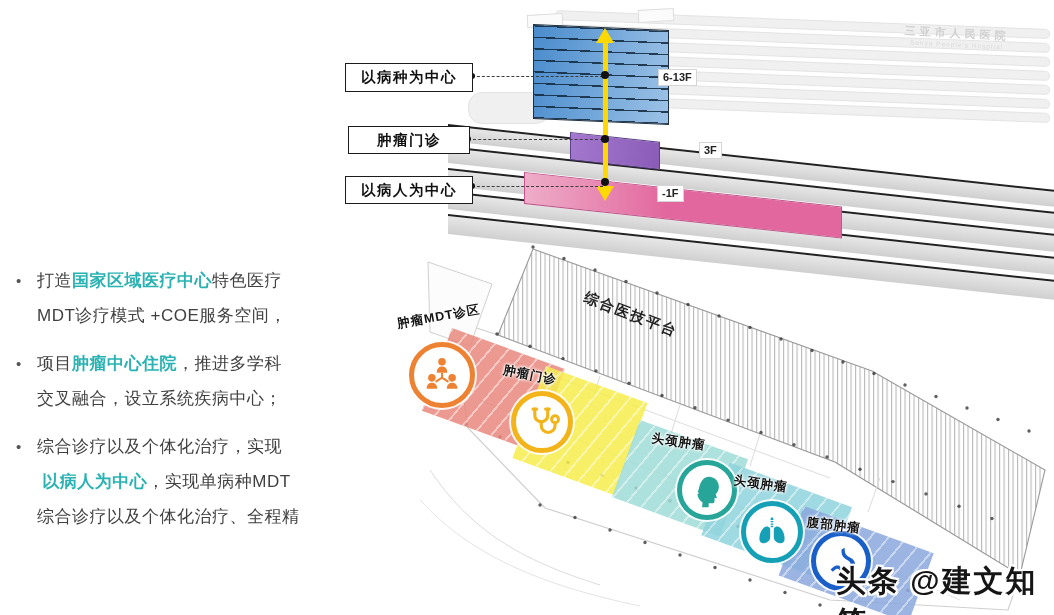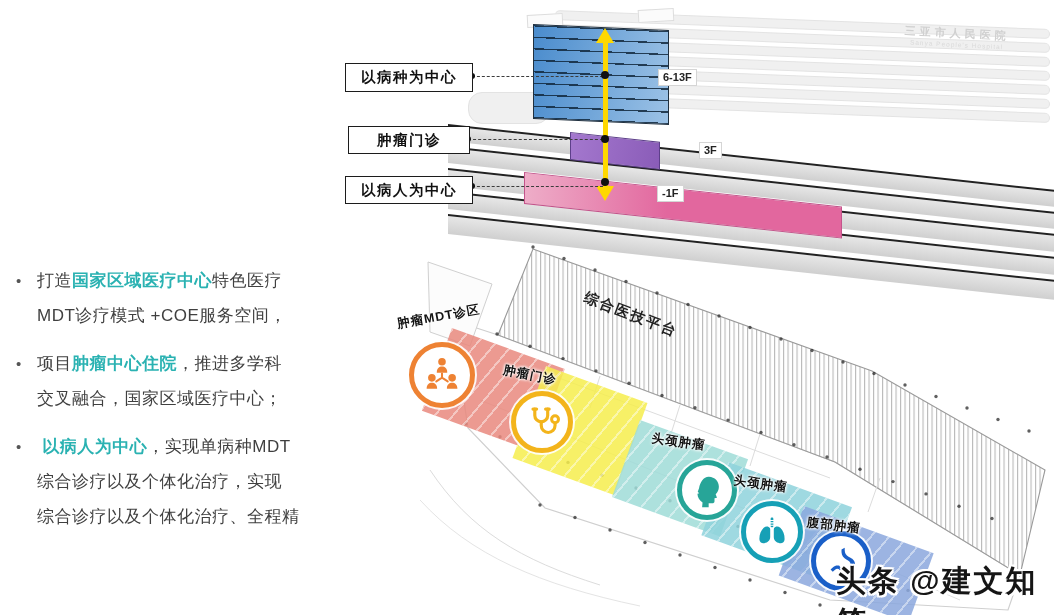--- a/index.html
+++ b/index.html
@@ -254,27 +254,27 @@
         <span class="marker">•</span>
         <div class="blines">
           <div class="bline"><span>打造</span><span class="hl" style="color: rgb(42, 178, 178);">国家区域医疗中心</span><span>特色医疗</span></div>
           <div class="bline"><span>MDT诊疗模式 +COE服务空间，</span></div>
         </div>
       </div>
       <div class="bullet">
         <span class="marker">•</span>
         <div class="blines">
           <div class="bline"><span>项目</span><span class="hl" style="color: rgb(42, 178, 178);">肿瘤中心住院</span><span>，推进多学科</span></div>
-          <div class="bline"><span>交叉融合，国家区域医疗中心；</span></div>
+          <div class="bline"><span>交叉融合，设立系统疾病中心；</span></div>
         </div>
       </div>
       <div class="bullet">
         <span class="marker">•</span>
         <div class="blines">
+          <div class="bline"><span>综合诊疗以及个体化治疗，实现</span></div>
           <div class="bline"><span> </span><span class="hl" style="color: rgb(42, 178, 178);">以病人为中心</span><span>，实现单病种MDT</span></div>
-          <div class="bline"><span>综合诊疗以及个体化治疗，实现</span></div>
           <div class="bline"><span>综合诊疗以及个体化治疗、全程精</span></div>
         </div>
       </div>
     </div>
 
   <div id="watermark">头条 @建文知筑</div>
 </div>
 
 </body></html>

